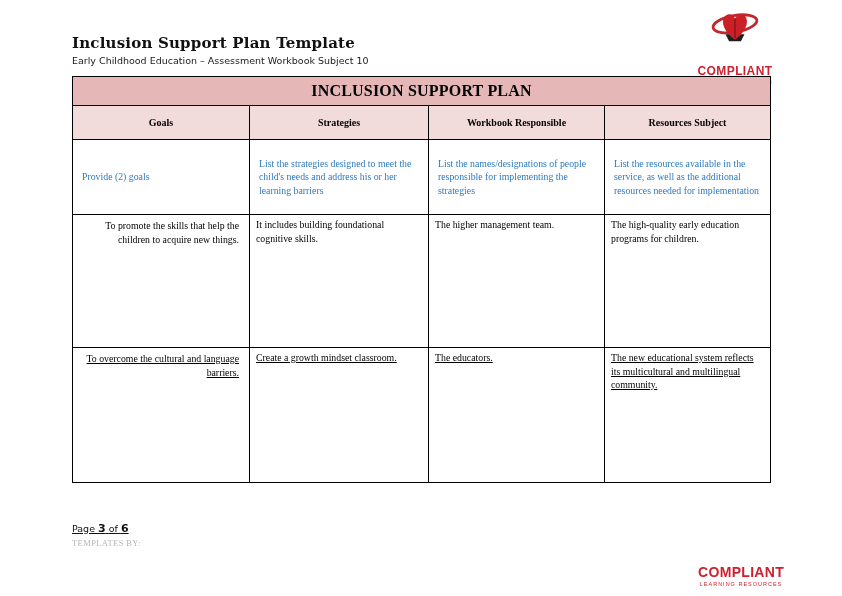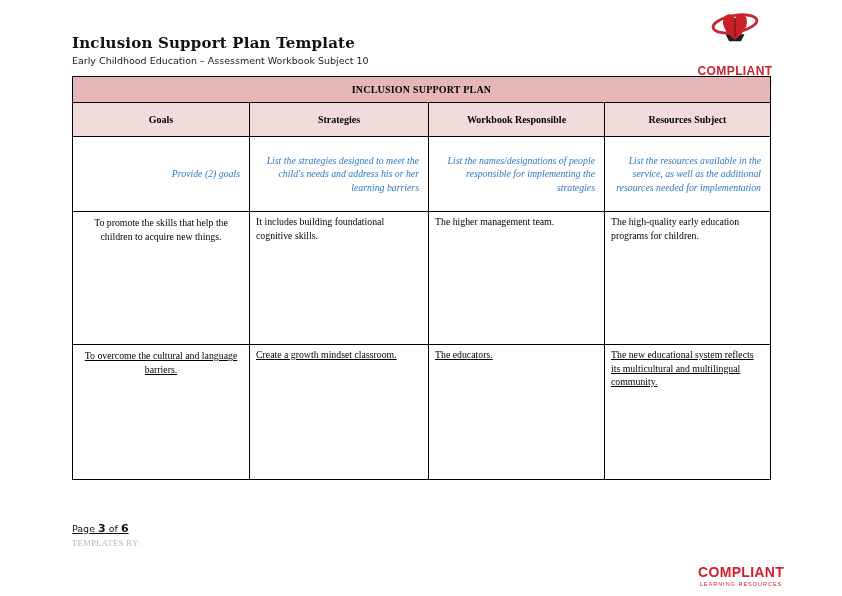--- a/index.html
+++ b/index.html
@@ -35,33 +35,33 @@
     position:absolute;left:72px;top:76px;width:698px;
     border-collapse:collapse;table-layout:fixed;
     font-size:9.8px;line-height:1.38;
   }
   .isp-table td,.isp-table th{
     border:1px solid #000;padding:3px 6px;vertical-align:top;
     font-weight:normal;
   }
   .isp-table .band{
     background:#e5b8b7;text-align:center;vertical-align:middle;
-    font-weight:bold;font-size:10px;height:19px;letter-spacing:.2px;
+    font-weight:bold;font-size:16px;height:19px;letter-spacing:.2px;
   }
   .isp-table .colhead{
     background:#f2dbdb;text-align:center;vertical-align:middle;
     font-weight:bold;font-size:10px;height:27px;
   }
   .isp-table .instr{
-    color:#2e79bd;font-style:italic;text-align:right;vertical-align:middle;
+    color:#2e79bd;text-align:left;vertical-align:middle;
     height:66px;padding:4px 9px;
   }
   .row-data-1 td{height:125px;}
   .row-data-2 td{height:127px;text-decoration:underline;}
-  .cell-goal{text-align:center;padding:4px 10px 3px 10px !important;}
+  .cell-goal{text-align:right;padding:4px 10px 3px 10px !important;}
   .cell-left{text-align:left;}
   
   .footer-left{position:absolute;left:72px;top:522px;}
   .page-line{font-family:"DejaVu Sans", sans-serif;font-size:9.5px;color:#111;text-decoration:underline;}
   .page-num{font-weight:bold;font-size:11px;}
   .templates-by{
     font-family:"Liberation Serif", serif;font-size:8.5px;
     color:#b5b5b5;letter-spacing:.4px;margin-top:3px;
   }
   .logo-bottom{

